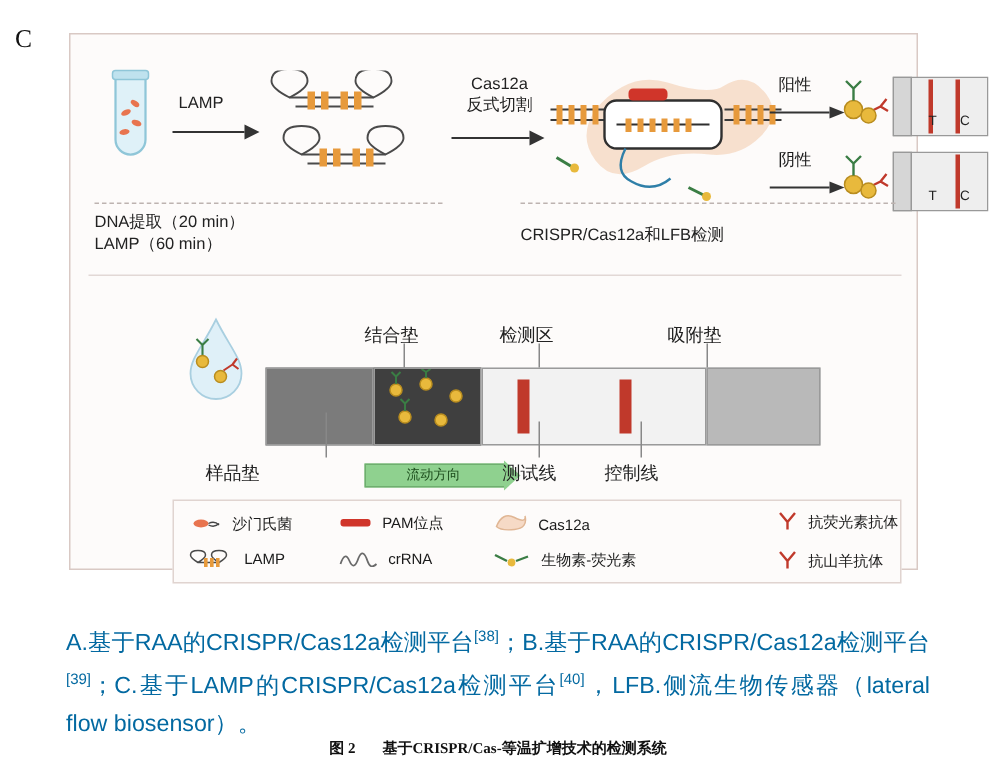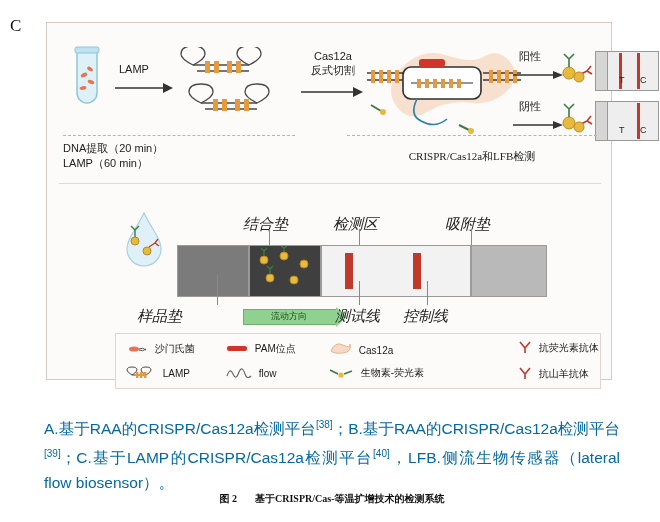--- a/index.html
+++ b/index.html
@@ -53,22 +53,22 @@
     position:absolute;left:16px;top:112px;width:232px;border-top:1px dashed #bdb3b0;
   }
   .dashed-r{
     position:absolute;left:300px;top:112px;width:250px;border-top:1px dashed #bdb3b0;
   }
   .cap-left{
     position:absolute;left:16px;top:118px;width:232px;
     font-size:11px;line-height:15px;font-family:"Liberation Sans", sans-serif;color:#222;
   }
   .cap-right{
-    position:absolute;left:300px;top:126px;width:250px;text-align:center;
-    font-size:11px;font-family:Liberation Serif, serif;color:#222;
+    position:absolute;left:300px;top:126px;width:250px;
+    font-size:11px;font-family:Liberation Sans, sans-serif;color:#222;
   }
 
   .sep-line{
     position:absolute;left:12px;top:160px;width:542px;border-top:1px solid #e2d8d5;
   }
 
   
   .lfb{position:absolute;left:130px;top:222px;width:370px;height:52px;}
   .lfb .seg{position:absolute;top:0;height:52px;box-sizing:border-box;border:1px solid #9a9a9a;}
   .seg-sample{left:0;width:72px;background:#7b7b7b;}
@@ -86,21 +86,21 @@
   }
   .flowbar:after{
     content:"";position:absolute;right:-11px;top:-3px;
     border-left:11px solid #8fd18f;border-top:10px solid transparent;border-bottom:10px solid transparent;
   }
   .flowtxt{
     position:absolute;left:196px;top:287px;width:92px;text-align:center;
     font-size:9px;font-family:"Liberation Sans", sans-serif;color:#1d4d1d;
   }
 
-  .lbl-small{position:absolute;font-size:15px;font-family:"Liberation Sans", sans-serif;color:#222;font-style:italic;}
+  .lbl-small{position:absolute;font-size:12px;font-family:"Liberation Sans", sans-serif;color:#222;}
   .leader{position:absolute;border-left:1px solid #888;}
 
   
   .legend-box{
     position:absolute;left:68px;top:310px;width:486px;height:56px;
     border:1px solid #e0d4d0;background:#fdfbfa;box-sizing:border-box;
   }
   .legend-item{
     position:absolute;font-size:10px;font-family:"Liberation Sans", sans-serif;color:#1a1a1a;
     white-space:nowrap;
@@ -397,21 +397,21 @@
       </span>
       <span class="txt">LAMP</span>
     </div>
 
     <div class="legend-item" style="left:110px;top:32px;">
       <span class="ico">
         <svg width="26" height="12" viewBox="0 0 26 12">
           <path d="M1 10 q3 -9 6 -2 q3 7 6 -2 q3 -7 6 2 q2 6 6 2" fill="none" stroke="#6a6a6a" stroke-width="1.2"></path>
         </svg>
       </span>
-      <span class="txt">flow</span>
+      <span class="txt">crRNA</span>
     </div>
 
     <div class="legend-item" style="left:212px;top:32px;">
       <span class="ico">
         <svg width="26" height="12" viewBox="0 0 26 12">
           <path d="M2 4 l8 4" stroke="#3a7d44" stroke-width="1.6"></path>
           <circle cx="13" cy="9" r="2.6" fill="#e8b93c"></circle>
           <path d="M16 8 l8 -3" stroke="#3a7d44" stroke-width="1.6"></path>
         </svg>
       </span>

